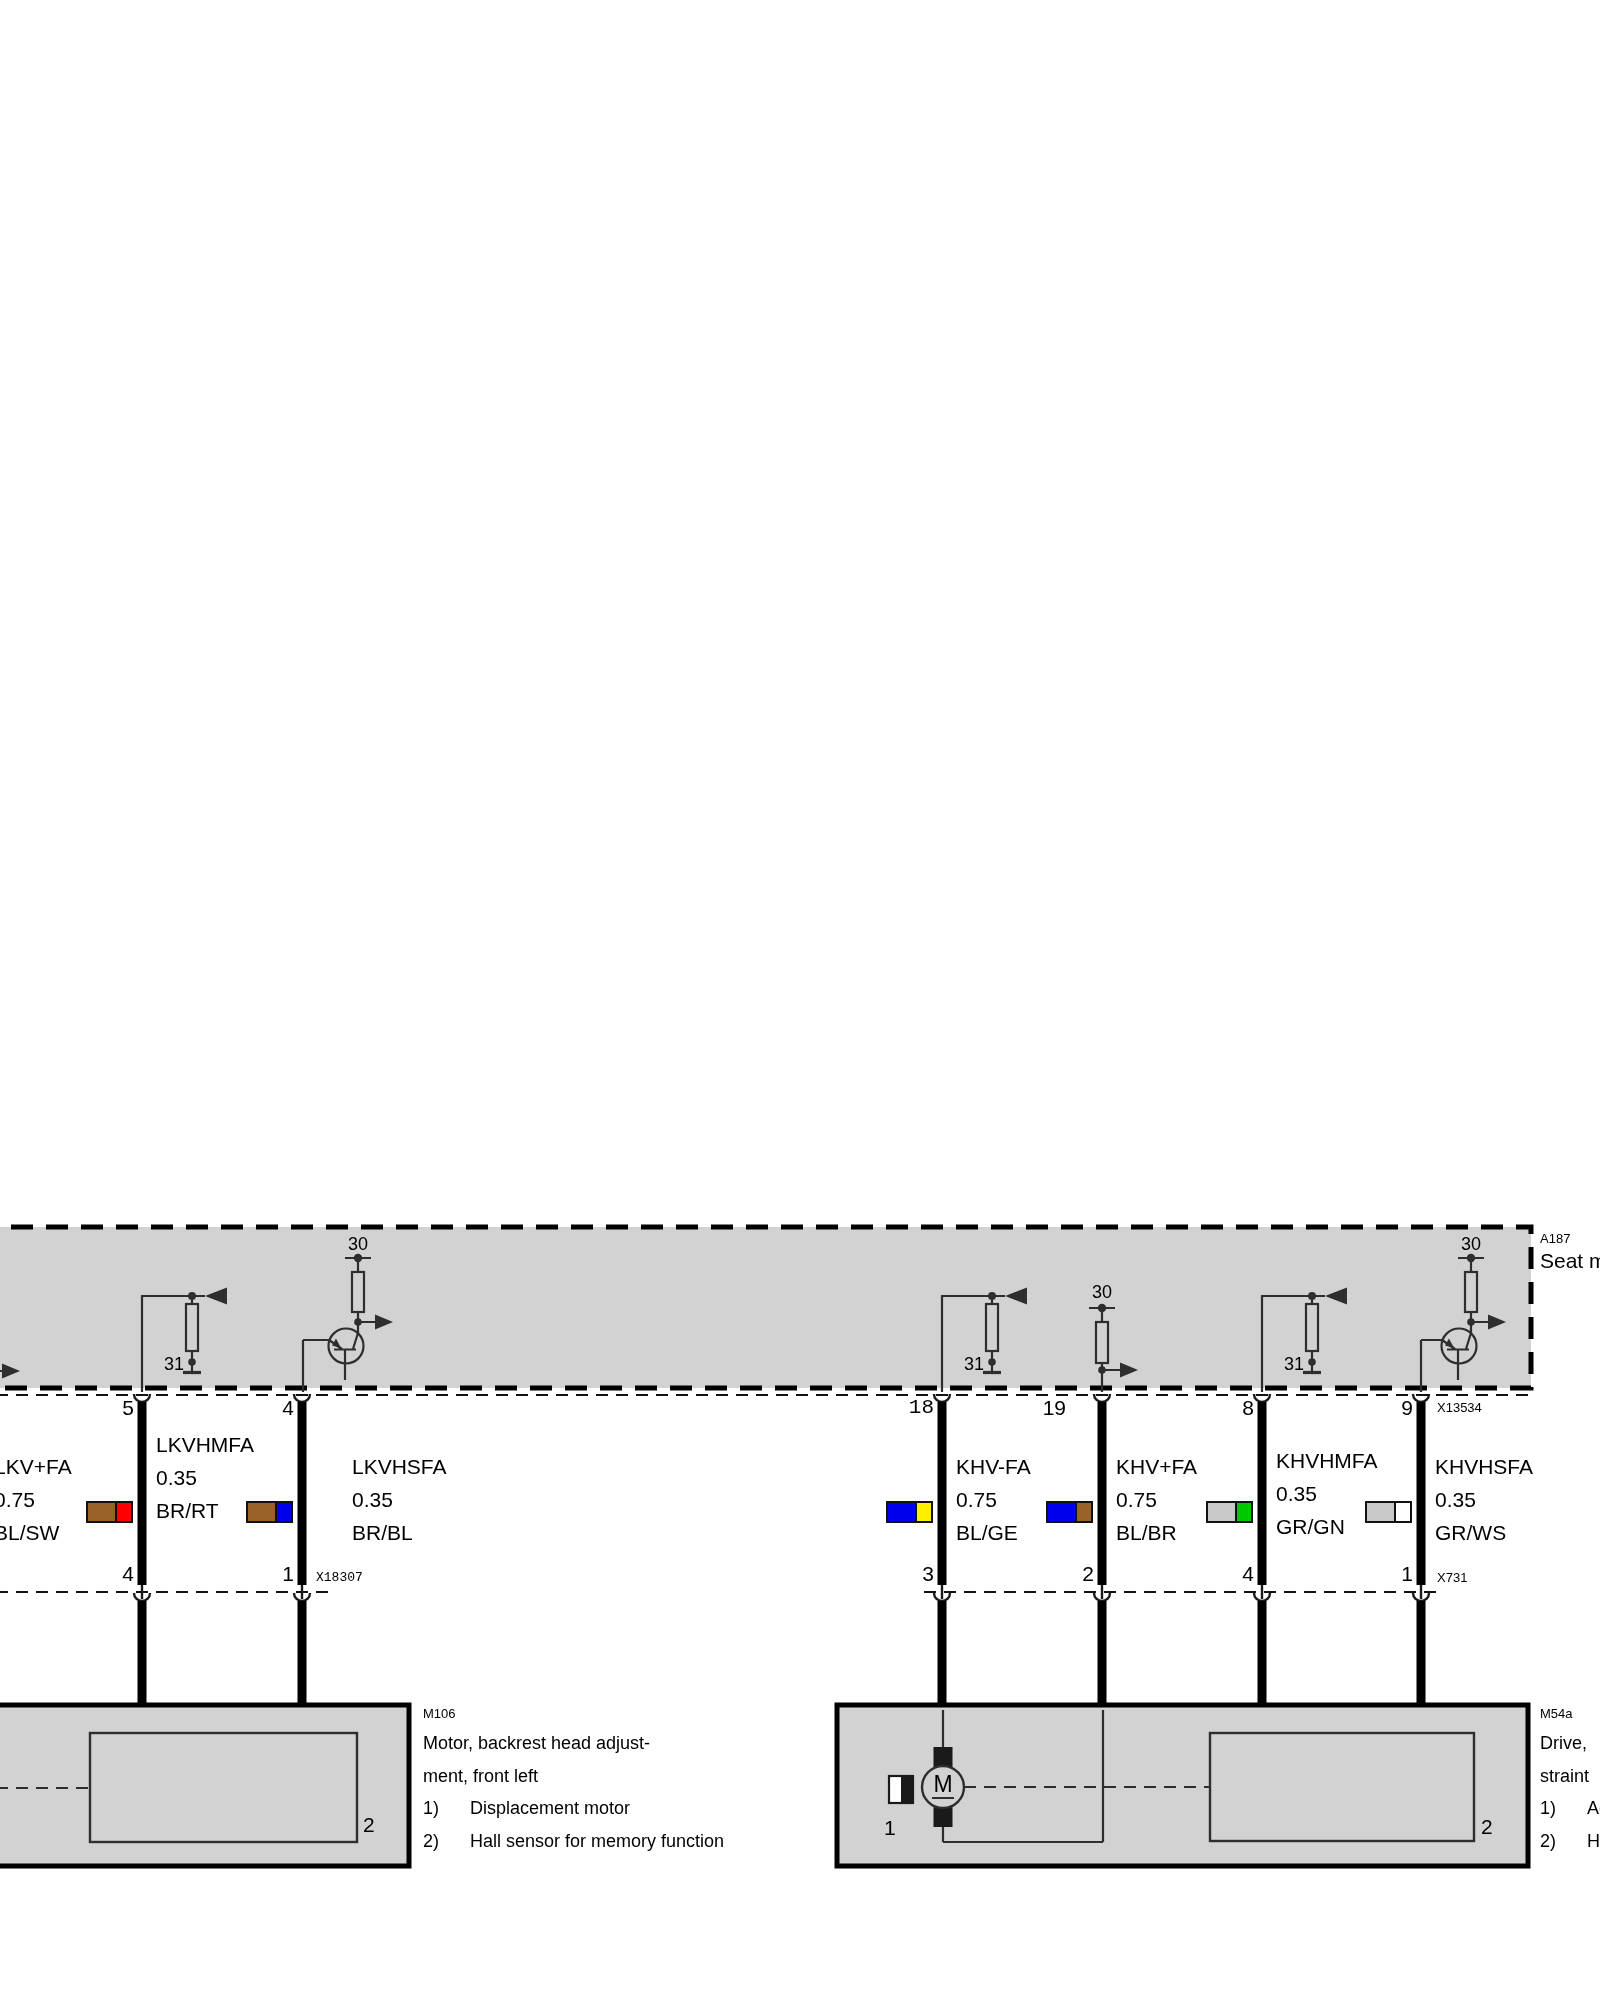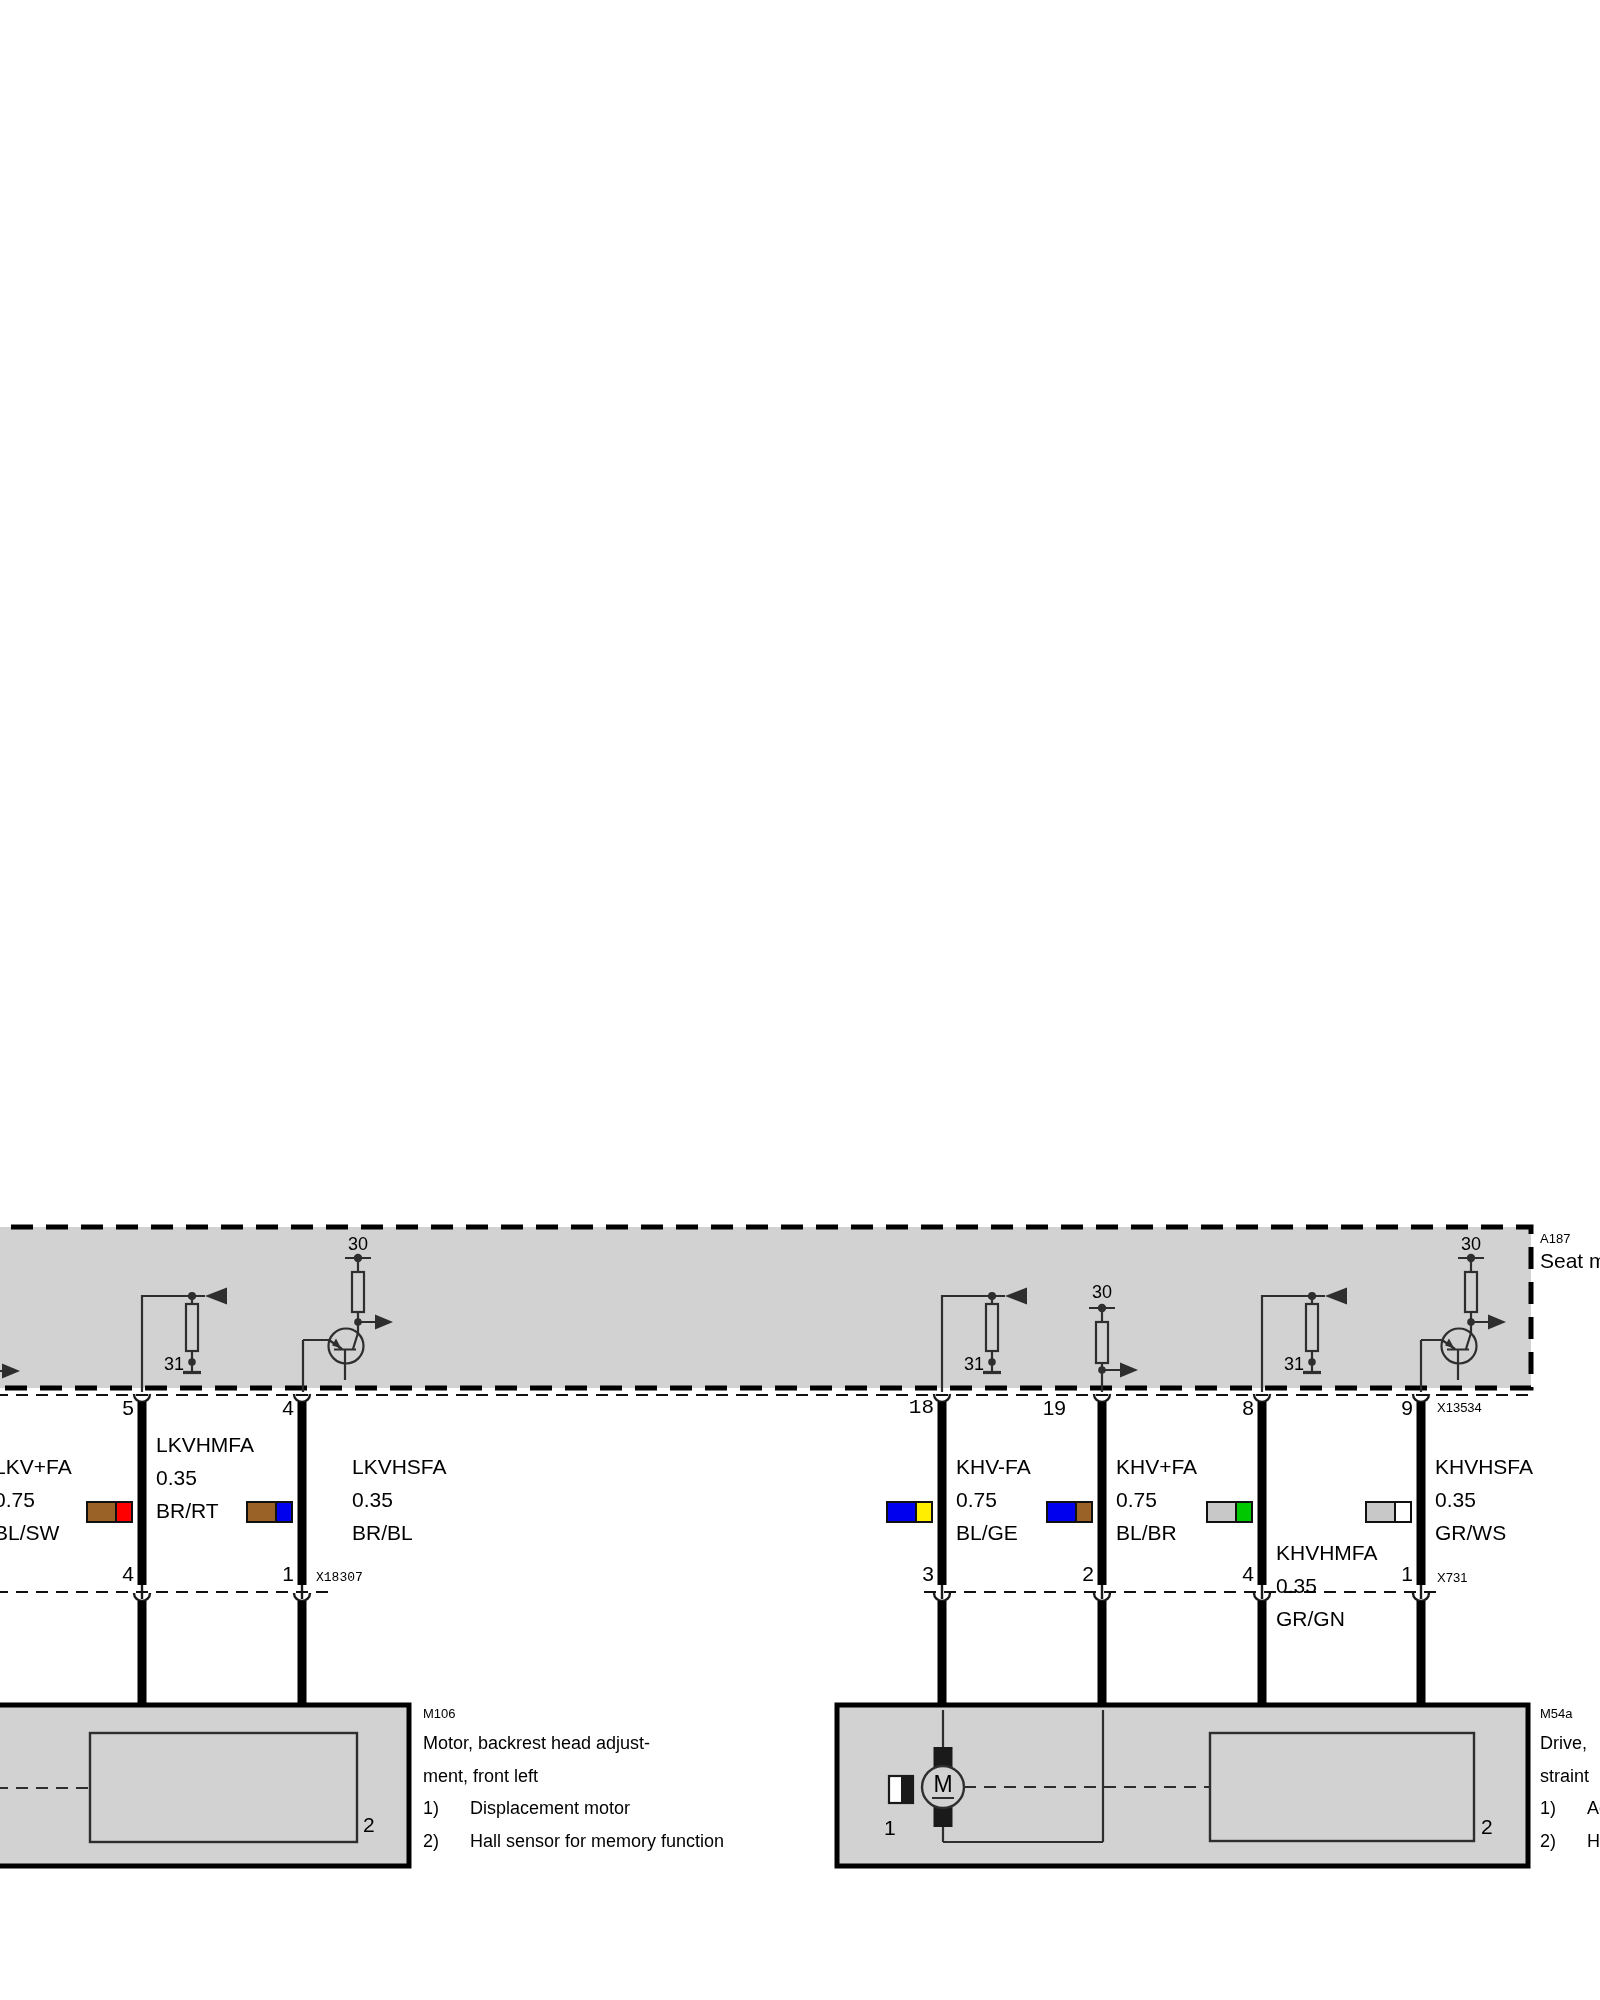--- a/index.html
+++ b/index.html
@@ -180,21 +180,21 @@
   <div class="abs wlabel" style="left:956px;top:1450px;">
     <span>KHV-FA</span>
     <span>0.75</span>
     <span>BL/GE</span>
   </div>
   <div class="abs wlabel" style="left:1116px;top:1450px;">
     <span>KHV+FA</span>
     <span>0.75</span>
     <span>BL/BR</span>
   </div>
-  <div class="abs wlabel" style="left:1276px;top:1536px;">
+  <div class="abs wlabel" style="left:1276px;top:1444px;">
     <span>KHVHMFA</span>
     <span>0.35</span>
     <span>GR/GN</span>
   </div>
   <div class="abs wlabel" style="left:1435px;top:1450px;">
     <span>KHVHSFA</span>
     <span>0.35</span>
     <span>GR/WS</span>
   </div>
 

